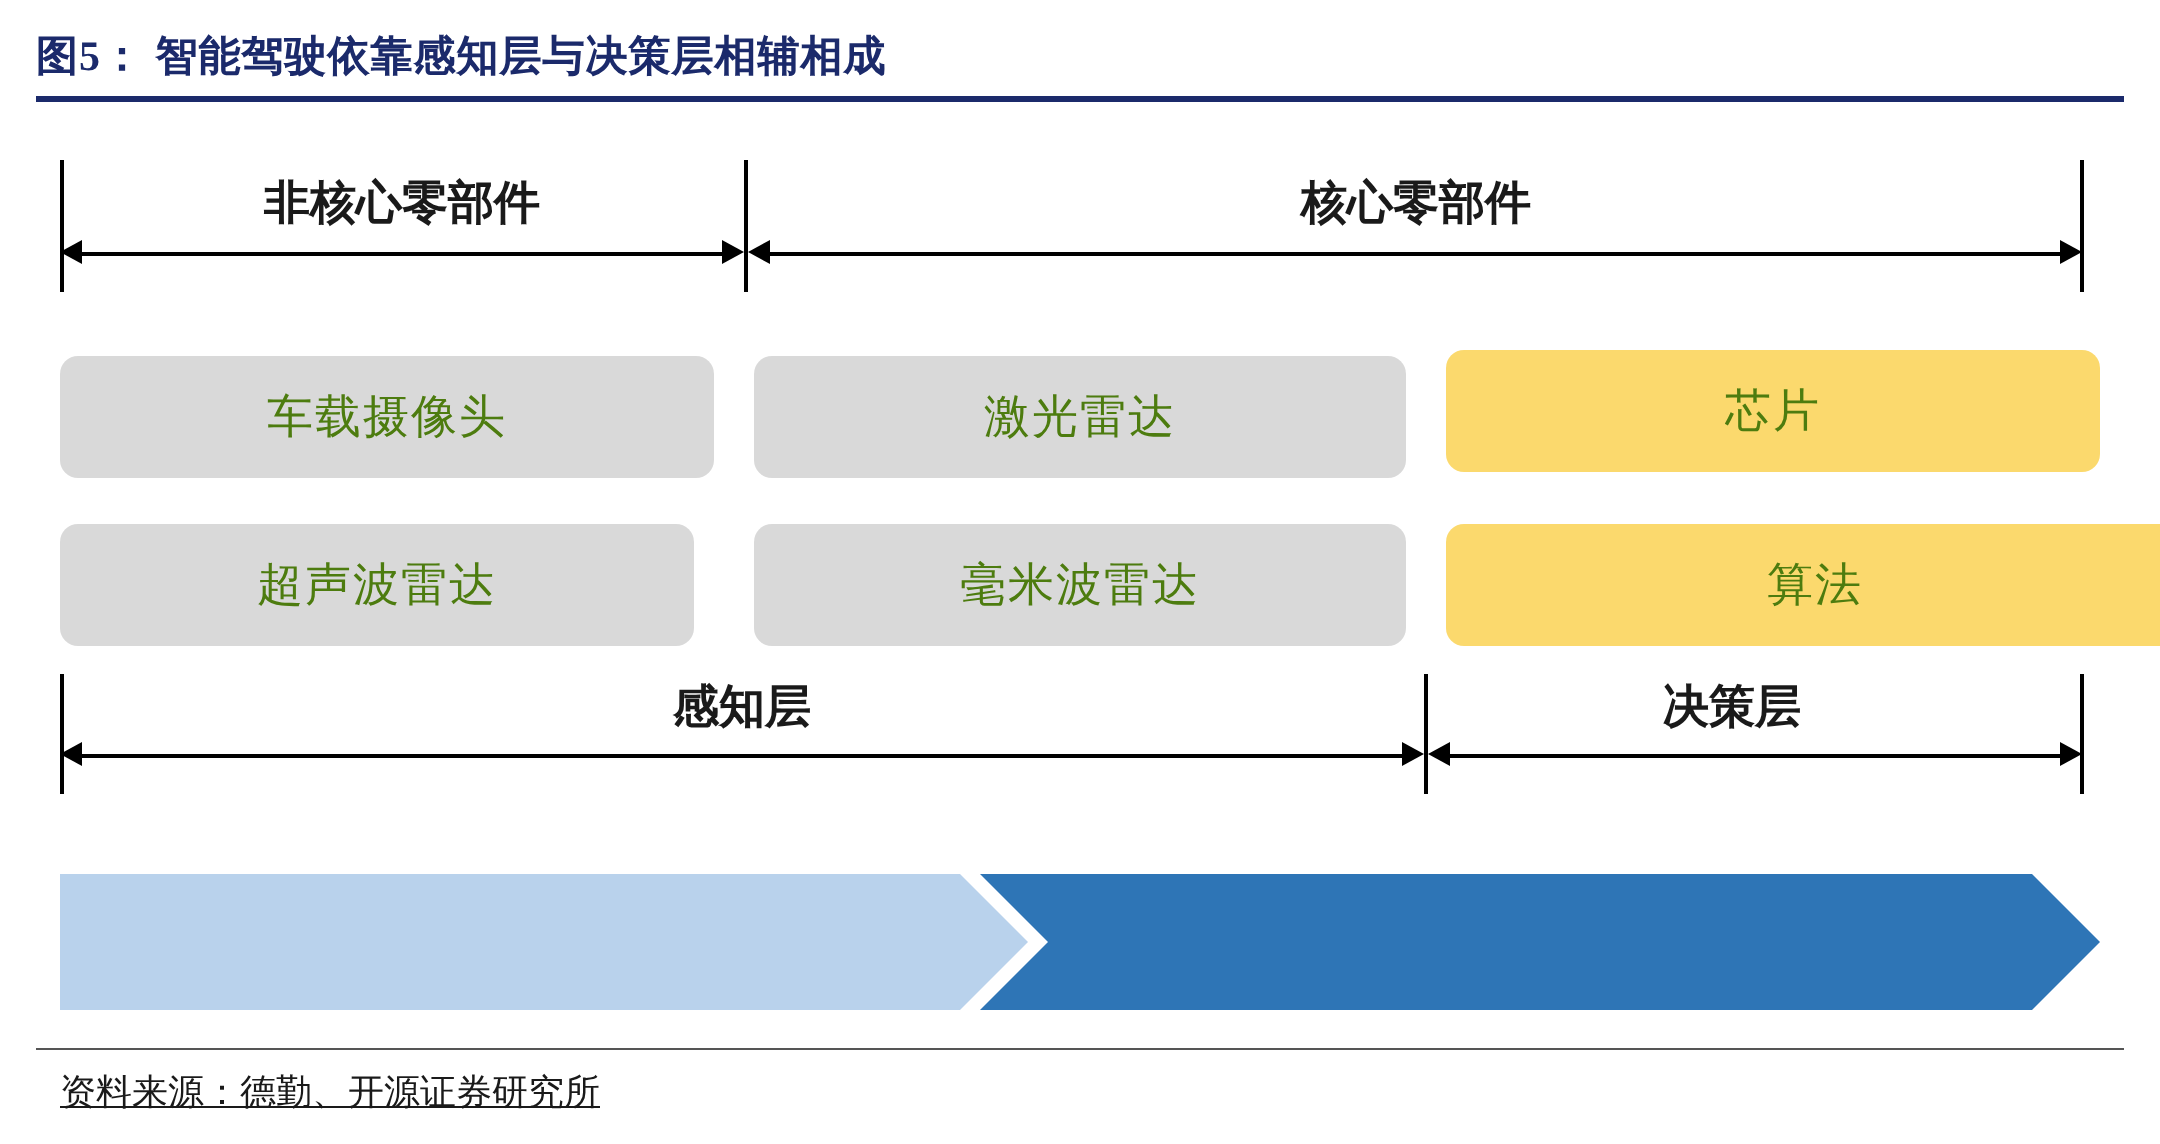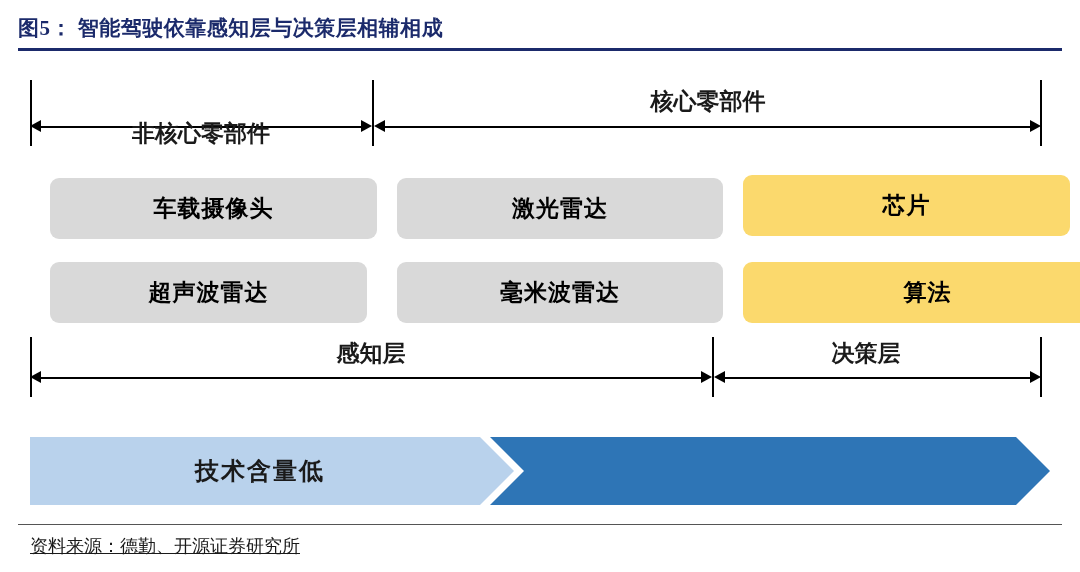--- a/index.html
+++ b/index.html
@@ -75,24 +75,23 @@
 
   
   .comp-box {
     position: absolute;
     border-radius: 9px;
     display: flex;
     align-items: center;
     justify-content: center;
     font-family: "Liberation Serif", "DejaVu Serif", serif;
     font-size: 23px;
-    font-weight: bold;
-    color: #000000;
+    font-weight: normal;
+    color: #4d7c0f;
     letter-spacing: 1px;
-    margin-left: 20px;
   }
   .comp-box.gray   { background: #d9d9d9; }
   .comp-box.yellow { background: #fbd96d; }
 
   
   #chevron-bar {
     position: absolute;
     left: 30px;
     top: 437px;
     width: 1020px;
@@ -141,21 +140,21 @@
 </div>
 <div id="title-rule"></div>
 
 <div class="tick" style="left:30px;  top:80px;  height:66px;"></div>
 <div class="tick" style="left:372px; top:80px;  height:66px;"></div>
 <div class="tick" style="left:1040px;top:80px;  height:66px;"></div>
 
 <div class="arrow-row" style="left:36px; top:126px; width:330px;"></div>
 <div class="arrow-head left" style="left:30px;  top:120px;"></div>
 <div class="arrow-head right" style="left:361px; top:120px;"></div>
-<div class="seg-label" style="left:30px; top:86px; width:342px;margin-top:32px;">非核心零部件</div>
+<div class="seg-label" style="left:30px; top:86px; width:342px;">非核心零部件</div>
 
 <div class="arrow-row" style="left:380px; top:126px; width:655px;"></div>
 <div class="arrow-head left" style="left:374px; top:120px;"></div>
 <div class="arrow-head right" style="left:1030px;top:120px;"></div>
 <div class="seg-label" style="left:374px; top:86px; width:668px;">核心零部件</div>
 
 <div class="comp-box gray" style="left:30px;  top:178px; width:327px; height:61px;">车载摄像头</div>
 <div class="comp-box gray" style="left:377px; top:178px; width:326px; height:61px;">激光雷达</div>
 <div class="comp-box yellow" style="left:723px; top:175px; width:327px; height:61px;">芯片</div>
 
@@ -177,17 +176,16 @@
 <div class="arrow-head right" style="left:1030px;top:371px;"></div>
 <div class="seg-label" style="left:714px; top:338px; width:304px;">决策层</div>
 
 <div id="chevron-bar">
   <svg width="1020" height="68" viewBox="0 0 1020 68">
 
     <polygon points="0,0 450,0 484,34 450,68 0,68" fill="#b9d2ec"></polygon>
 
     <polygon points="460,0 986,0 1020,34 986,68 460,68 494,34" fill="#2e75b6"></polygon>
   </svg>
-  <div class="chev-label" id="chev-low-label" style="left:0px; width:460px;">技术含量低</div>
 </div>
 
 <div id="footer-rule"></div>
 <div id="footer-text">资料来源：德勤、开源证券研究所</div>
 
 </body></html>

